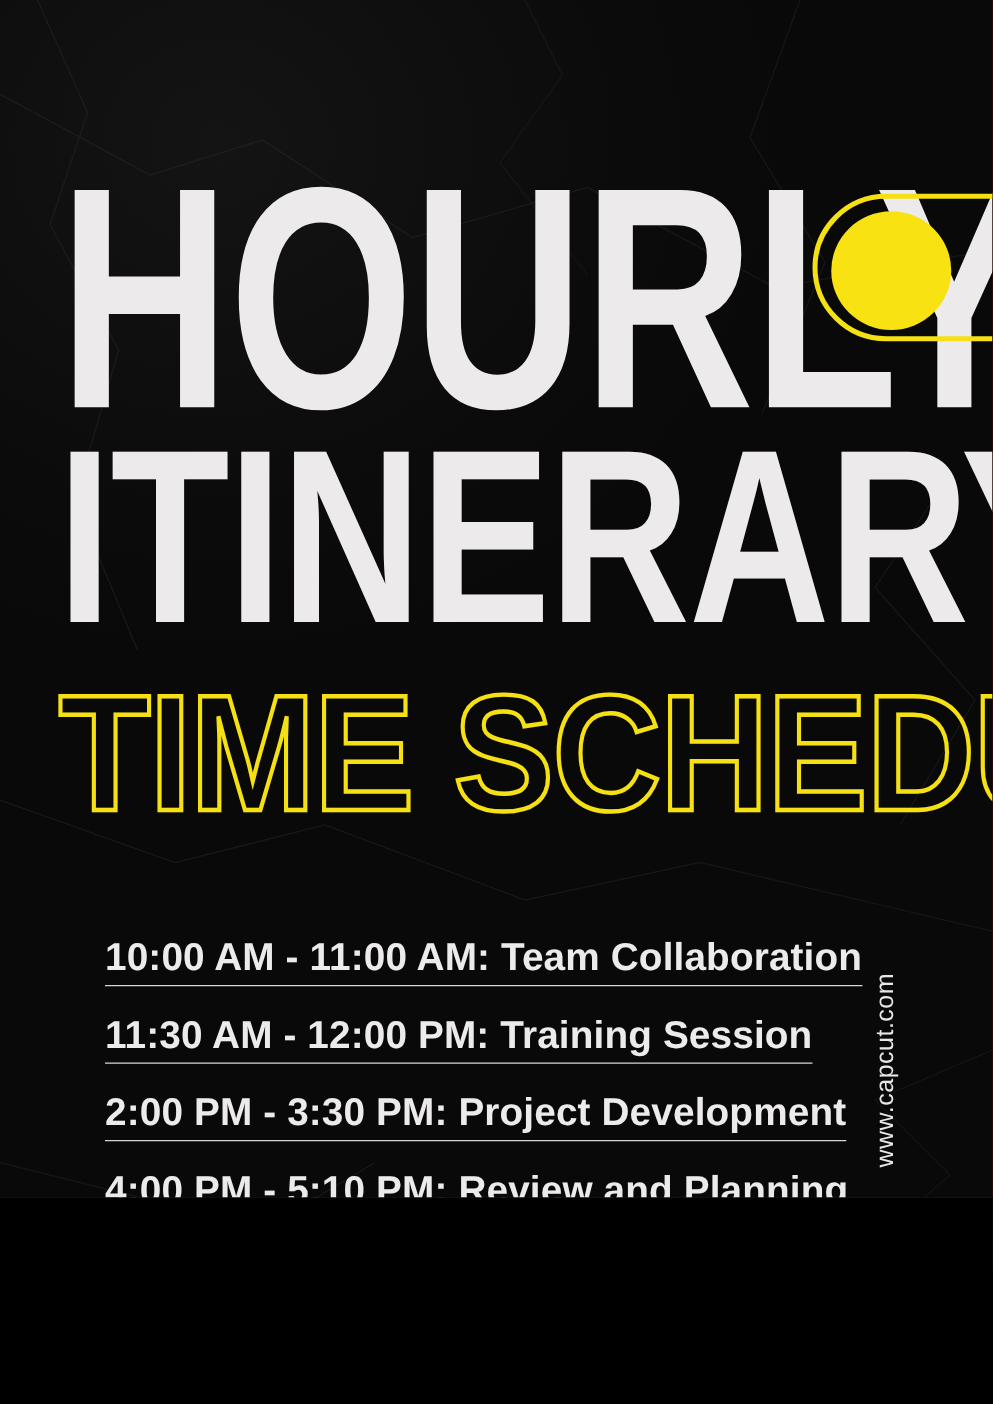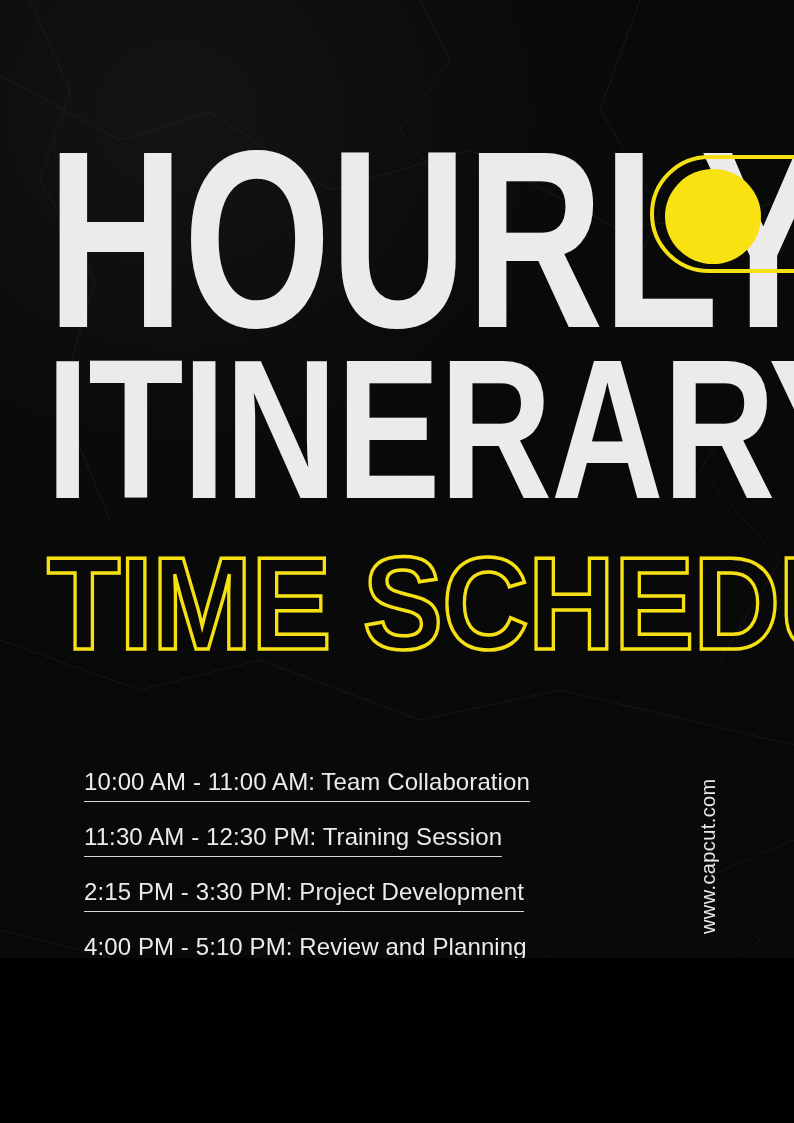--- a/index.html
+++ b/index.html
@@ -104,31 +104,30 @@
   
   .schedule {
     position: absolute;
     left: 84px;
     top: 750px;
     width: 560px;
   }
   .sched-item {
     display: block;
     font-family: "Liberation Sans", sans-serif;
-    font-weight: 400;
-    font-size: 24px;
+    font-weight: 700;
+    font-size: 31px;
     letter-spacing: .1px;
     color: #eceaea;
     line-height: 1;
     padding-bottom: 7px;
     margin-bottom: 23px;
     border-bottom: 1.6px solid #d8d6d6;
     white-space: nowrap;
     width: fit-content;
-    margin-top: 20px;
   }
 
   
   .url {
     position: absolute;
     left: 697px;
     top: 748px;
     font-family: "Liberation Sans", sans-serif;
     font-weight: 300;
     font-size: 20px;
@@ -196,22 +195,22 @@
     <div class="hl-row" id="hl-itinerary">ITINERARY</div>
   </div>
 
   <div class="pill"></div>
   <div class="dot"></div>
 
   <div id="hl-time">TIME SCHEDULE</div>
 
   <div class="schedule">
     <span class="sched-item">10:00 AM - 11:00 AM: Team Collaboration</span>
-    <span class="sched-item">11:30 AM - 12:30 PM: Training Session</span>
-    <span class="sched-item">2:15 PM - 3:30 PM: Project Development</span>
+    <span class="sched-item">11:30 AM - 12:00 PM: Training Session</span>
+    <span class="sched-item">2:00 PM - 3:30 PM: Project Development</span>
     <span class="sched-item">4:00 PM - 5:10 PM: Review and Planning</span>
   </div>
 
   <div class="url">www.capcut.com</div>
 
   <div class="arrow-line"></div>
   <svg class="arrow-head" viewBox="0 0 22 32">
     <path d="M2 2 L20 16 L2 30" fill="none" stroke="#f0db16" stroke-width="4" stroke-linecap="square" stroke-linejoin="miter"></path>
   </svg>
   <div class="rule-right"></div>

